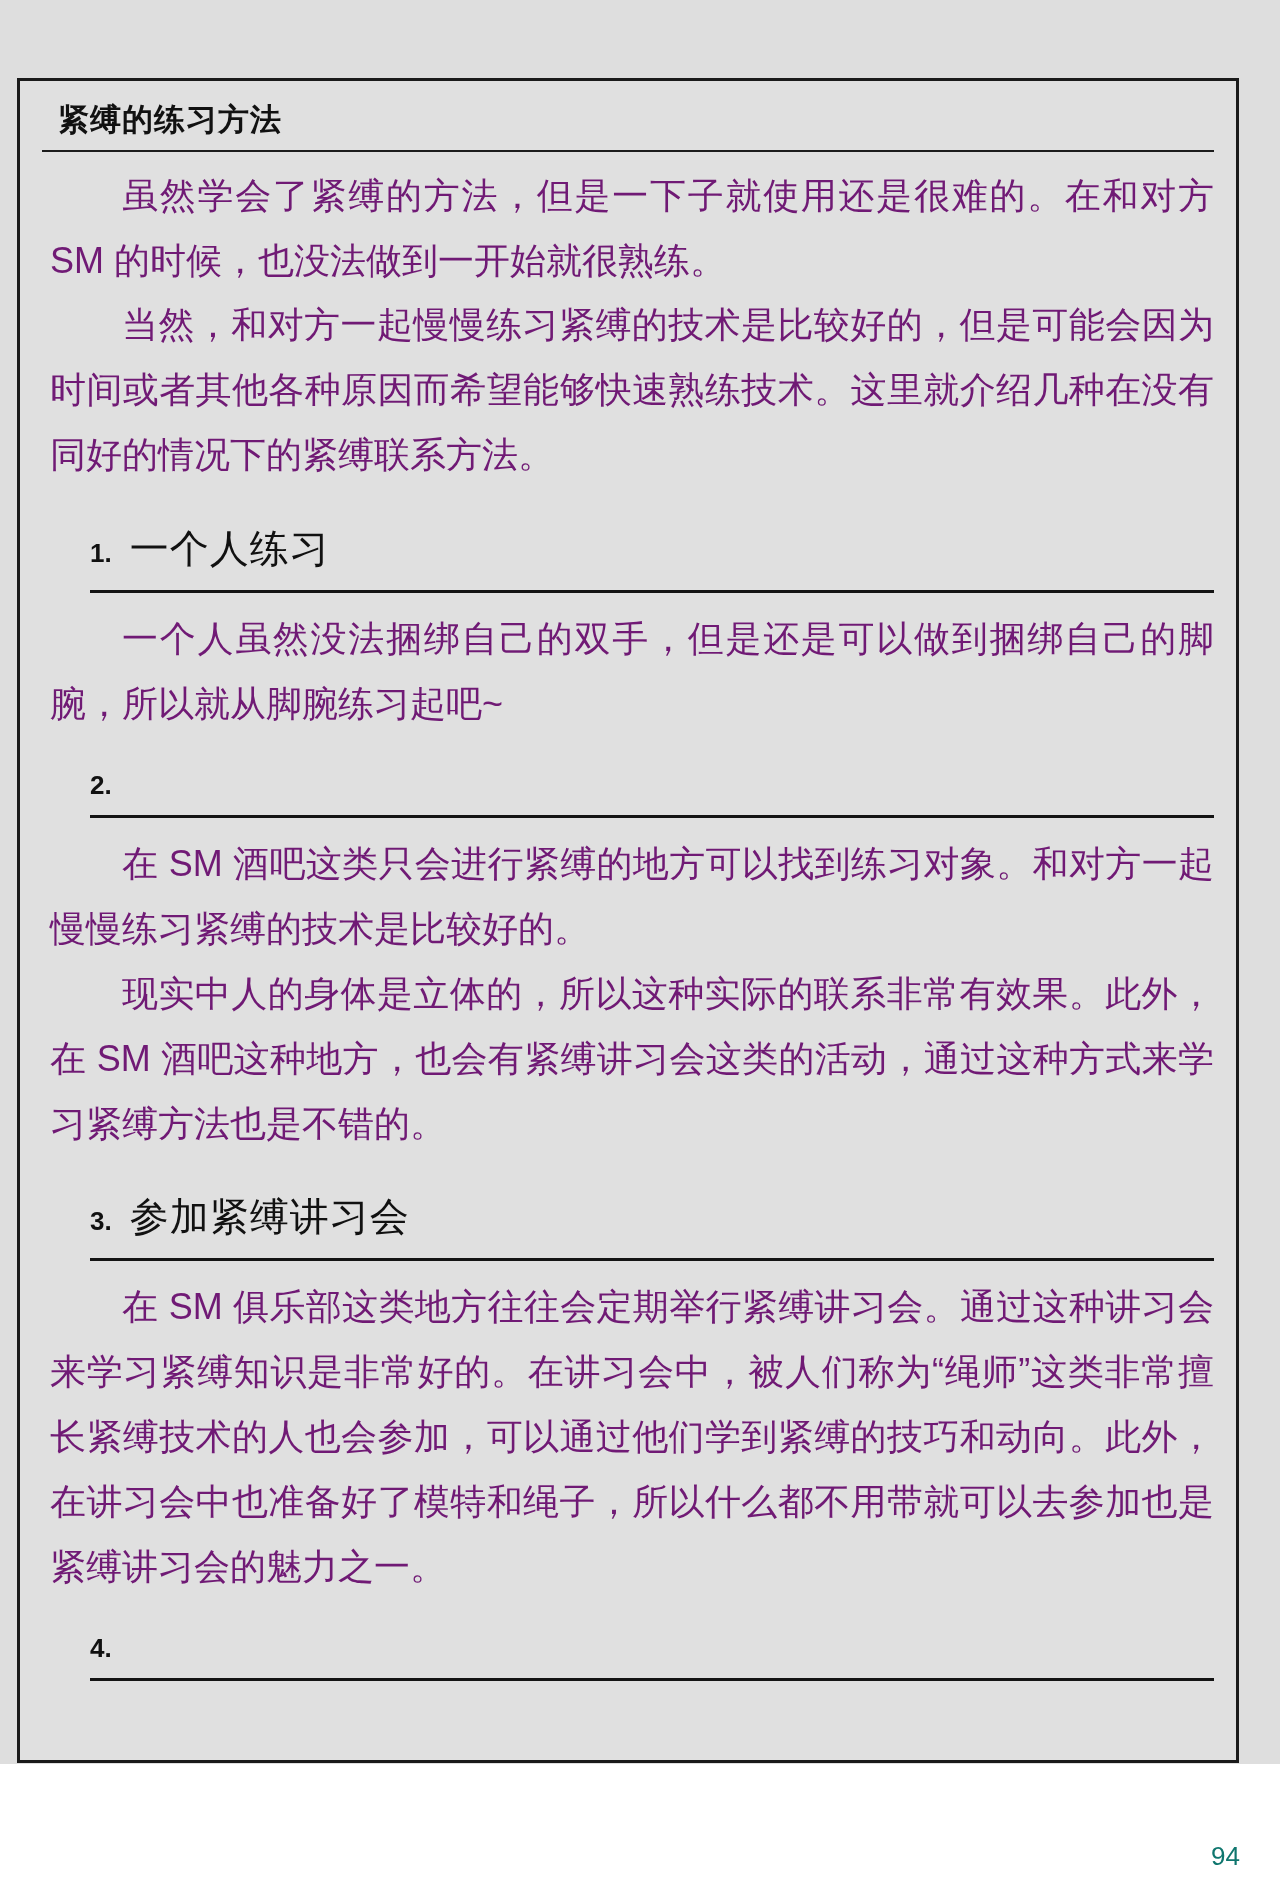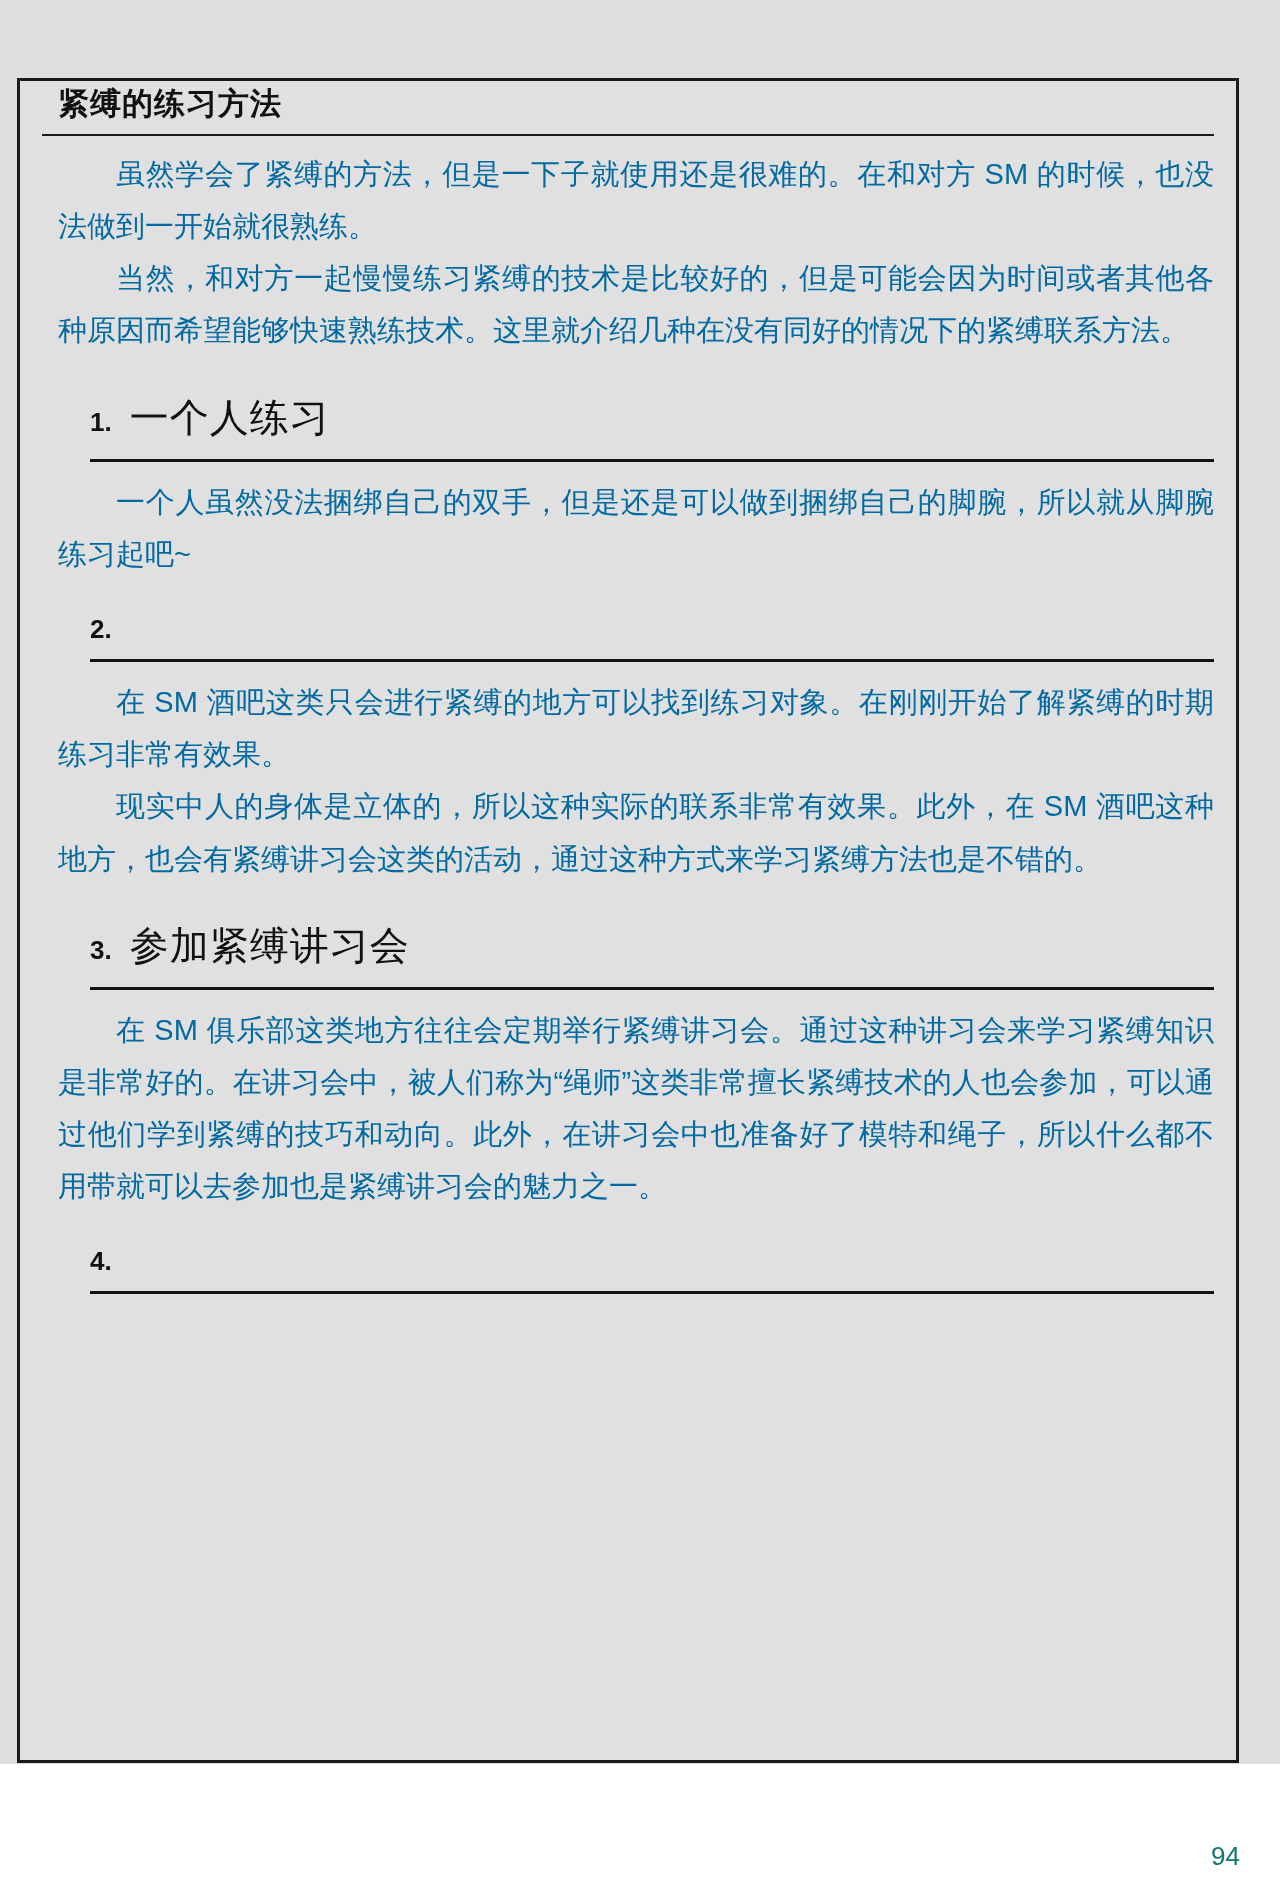--- a/index.html
+++ b/index.html
@@ -10,33 +10,33 @@
     color:#111111;
     overflow:hidden;
   }
   .scan-area{
     position:absolute;left:0;top:0;width:1280px;height:1764px;
     background:#dedede;
   }
   .frame{
     position:absolute;left:17px;top:78px;width:1222px;height:1685px;
     border:3px solid #1a1a1a;box-sizing:border-box;
-    padding:0 22px 0 22px;
+    padding:16px 22px 0 22px;
     background:#e0e0e0;
   }
   .doc-title{
     font-size:31px;font-weight:700;margin:2px 0 0 16px;
     letter-spacing:1px;line-height:1.35;
   }
   .title-rule{
     border-bottom:2px solid #1c1c1c;margin:9px 0 0 0;height:0;
   }
   .para{
-    font-size:29px;line-height:1.8;margin:12px 0 0 16px;
-    text-indent:2em;text-align:justify;color:#0369a1;
+    font-size:36px;line-height:1.8;margin:12px 0 0 8px;
+    text-indent:2em;text-align:justify;color:#701a75;
   }
   .para + .para{margin-top:0;}
   .sec-head{
     display:flex;align-items:baseline;
     margin:34px 0 0 48px;
     padding-bottom:14px;
     border-bottom:3px solid #141414;
   }
   .sec-num{
     font-size:26px;font-weight:700;margin-right:18px;
@@ -65,21 +65,21 @@
 
     <div class="sec-head">
       <span class="sec-num">1.</span>
       <span class="sec-title">一个人练习</span>
     </div>
     <p class="para">一个人虽然没法捆绑自己的双手，但是还是可以做到捆绑自己的脚腕，所以就从脚腕练习起吧~</p>
 
     <div class="sec-head">
       <span class="sec-num">2.</span>
     </div>
-    <p class="para">在 SM 酒吧这类只会进行紧缚的地方可以找到练习对象。在刚刚开始了解紧缚的时期练习非常有效果。</p>
+    <p class="para">在 SM 酒吧这类只会进行紧缚的地方可以找到练习对象。和对方一起慢慢练习紧缚的技术是比较好的。</p>
     <p class="para">现实中人的身体是立体的，所以这种实际的联系非常有效果。此外，在 SM 酒吧这种地方，也会有紧缚讲习会这类的活动，通过这种方式来学习紧缚方法也是不错的。</p>
 
     <div class="sec-head">
       <span class="sec-num">3.</span>
       <span class="sec-title">参加紧缚讲习会</span>
     </div>
     <p class="para">在 SM 俱乐部这类地方往往会定期举行紧缚讲习会。通过这种讲习会来学习紧缚知识是非常好的。在讲习会中，被人们称为“绳师”这类非常擅长紧缚技术的人也会参加，可以通过他们学到紧缚的技巧和动向。此外，在讲习会中也准备好了模特和绳子，所以什么都不用带就可以去参加也是紧缚讲习会的魅力之一。</p>
 
     <div class="sec-head">
       <span class="sec-num">4.</span>

